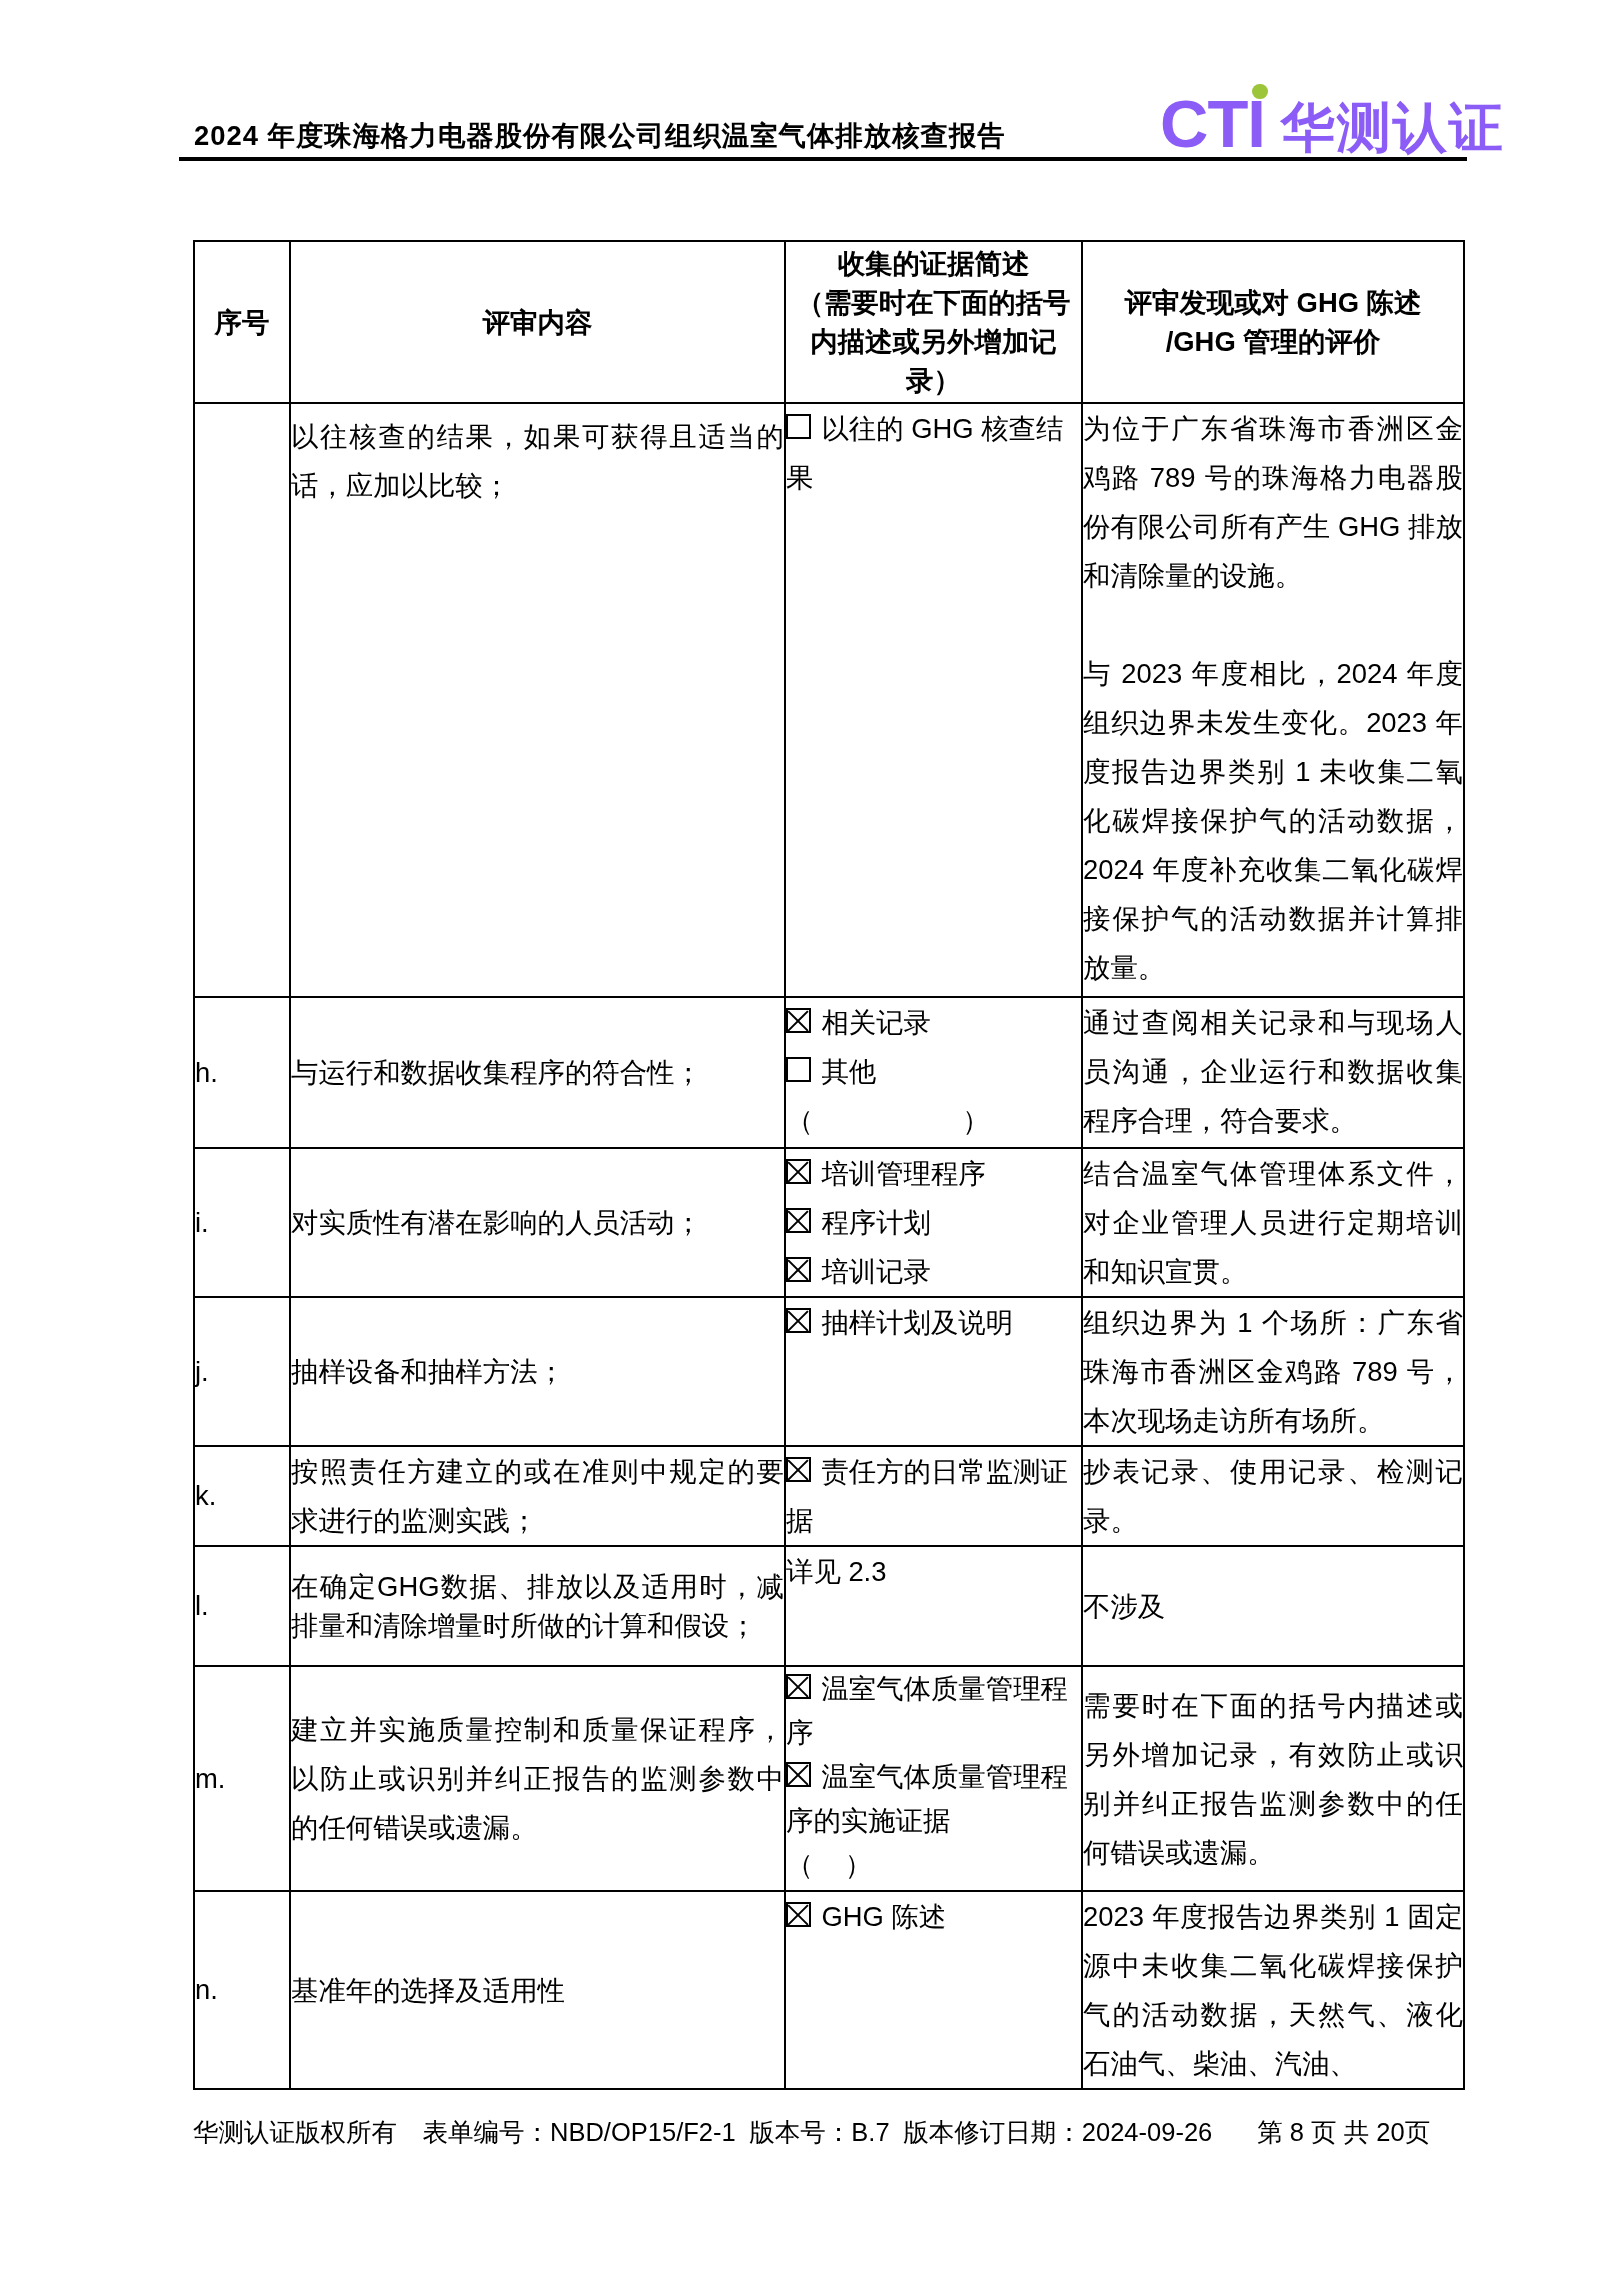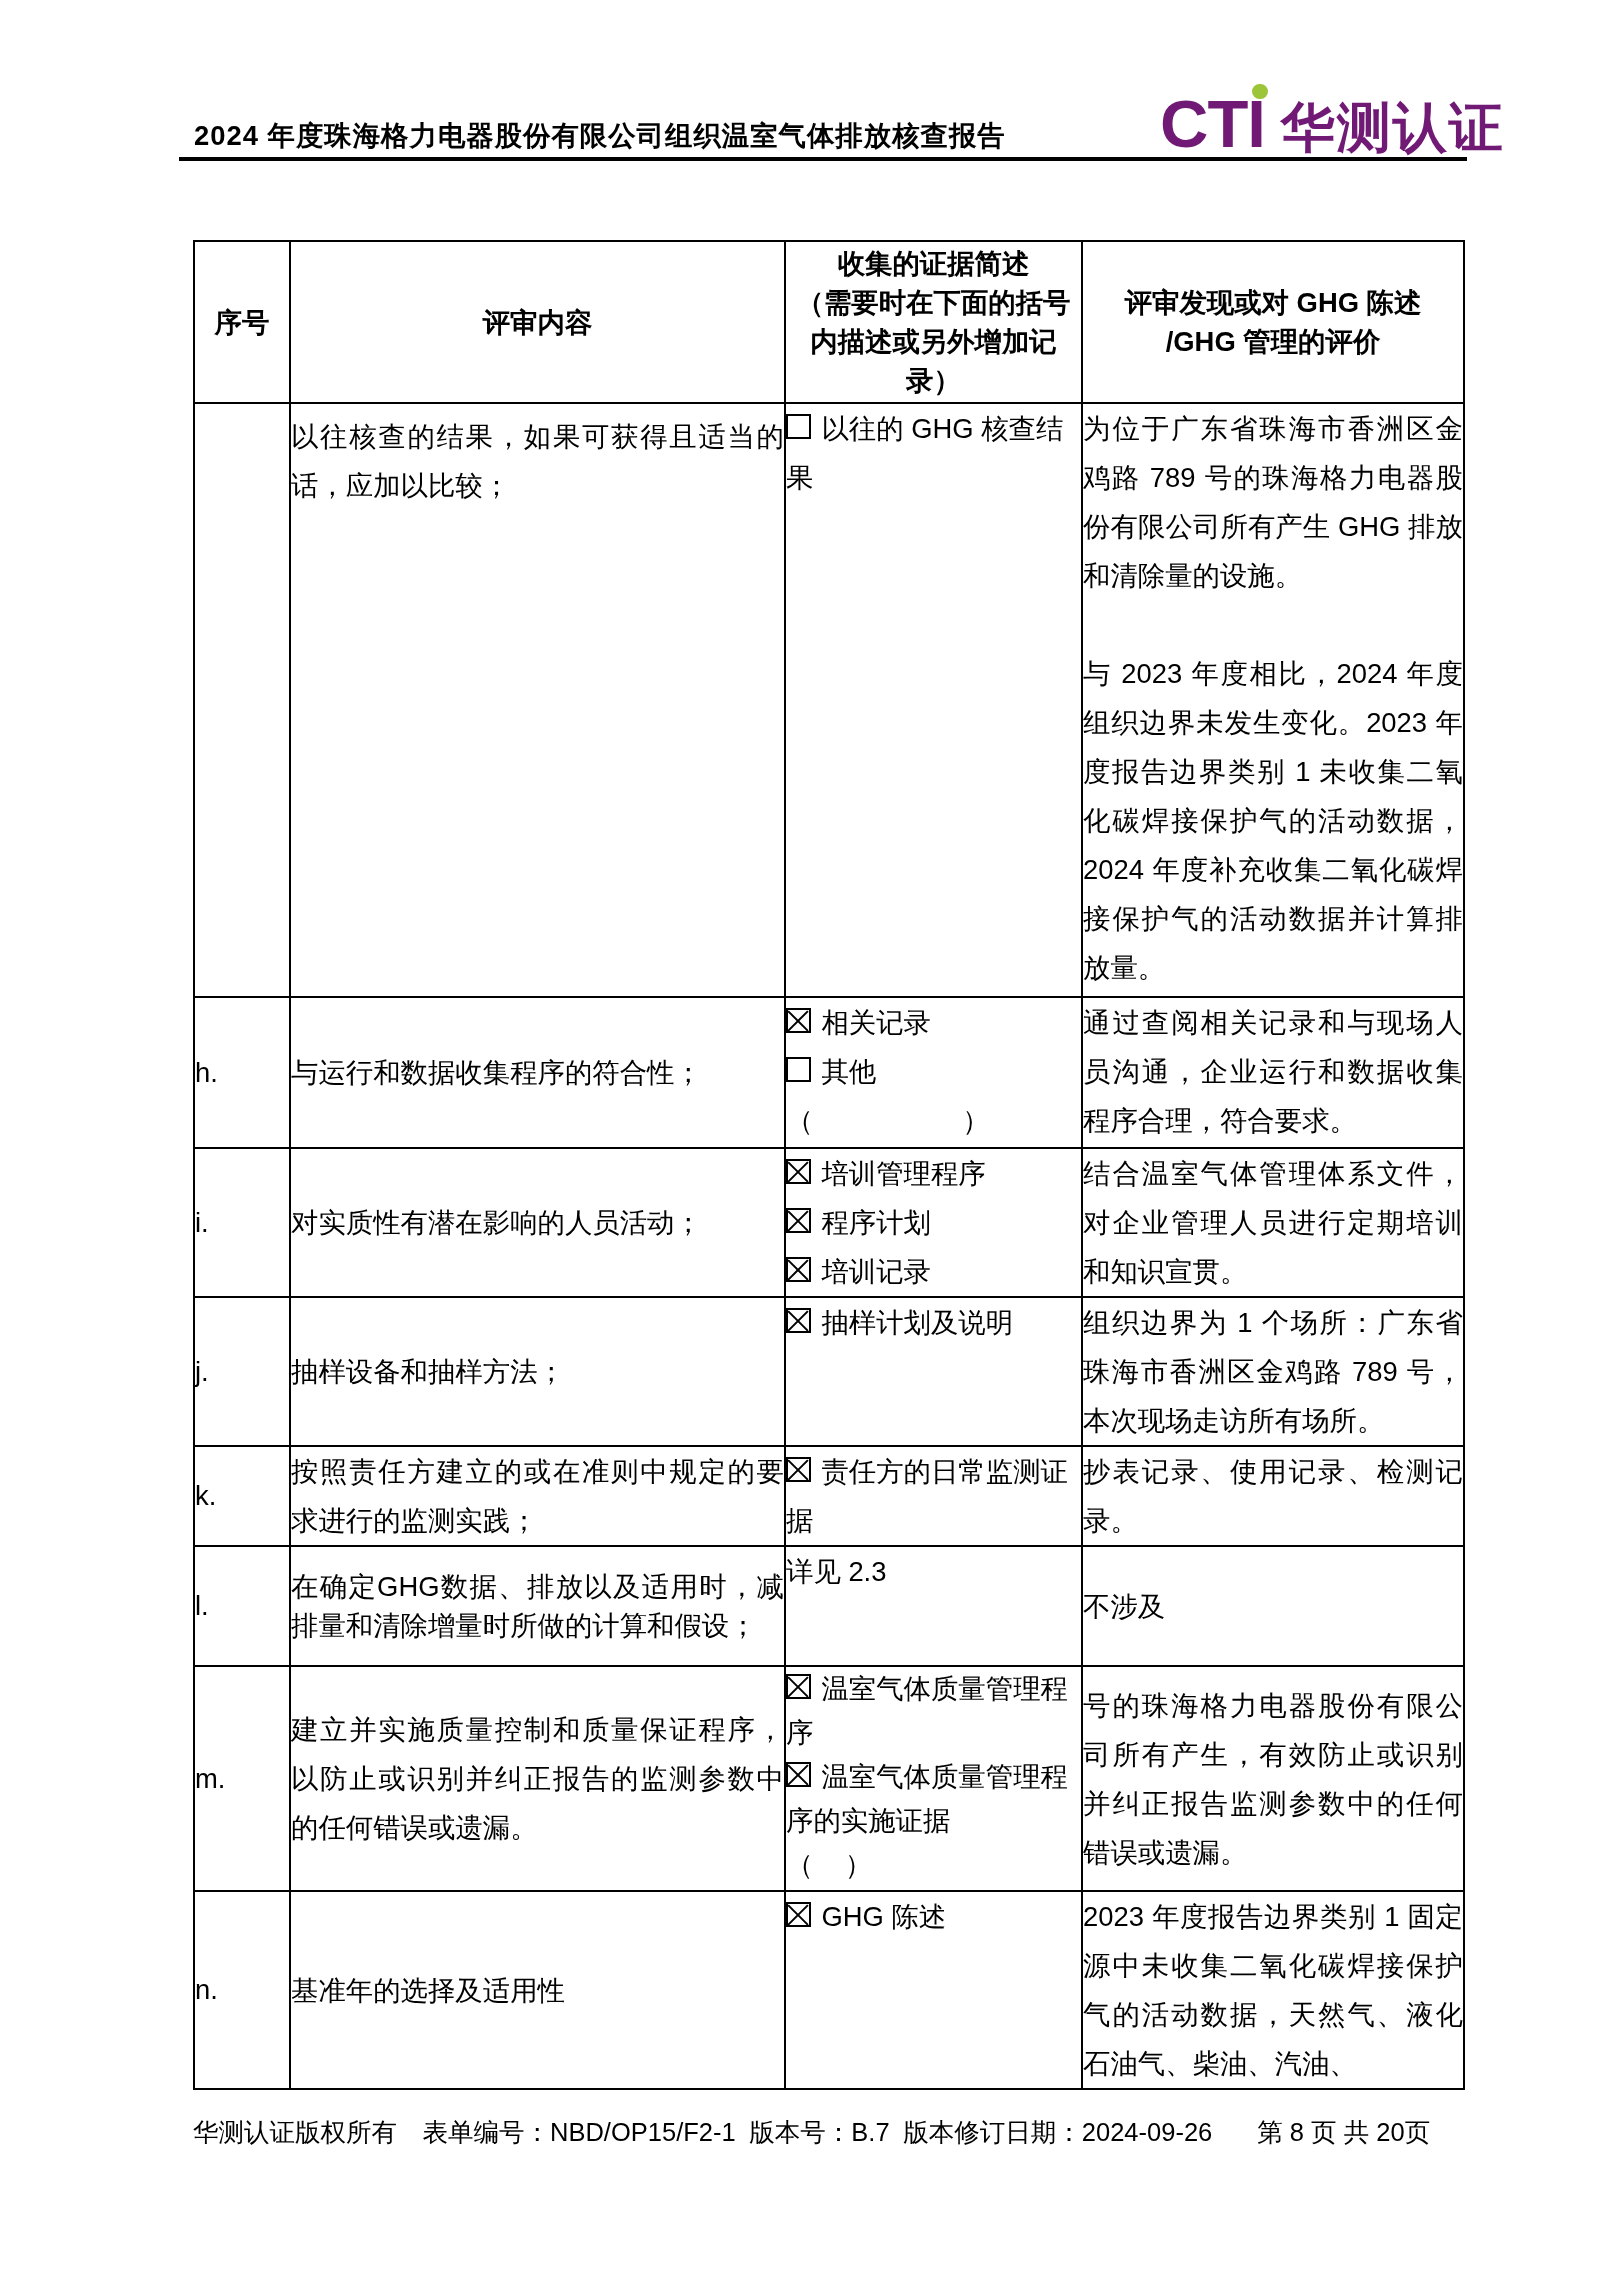--- a/index.html
+++ b/index.html
@@ -8,21 +8,21 @@
     font-family:"Liberation Sans","DejaVu Sans",sans-serif;color:#000;
     overflow:hidden;
   }
   
   .doc-title{
     position:absolute;left:194px;top:118px;
     font-size:27.4px;font-weight:bold;letter-spacing:1px;white-space:nowrap;
   }
   .logo{
     position:absolute;left:1160px;top:57px;height:98px;
-    display:flex;align-items:flex-end;color:#701a75;
+    display:flex;align-items:flex-end;color:#8b5cf6;
   }
   .logo-cti{
     font-size:67px;font-weight:bold;line-height:0.92;letter-spacing:-1px;
     position:relative;display:inline-block;
   }
   .logo-dot{
     position:absolute;top:-9.8px;right:-2.9px;width:15.7px;height:15.7px;
     border-radius:50%;background:#9dc53a;
   }
   .logo-cn{
@@ -196,21 +196,21 @@
 
   <tr class="hr-m row-m">
     <td class="c-no">m.</td>
     <td class="c-ct">建立并实施质量控制和质量保证程序，以防止或识别并纠正报告的监测参数中的任何错误或遗漏。</td>
     <td class="c-ev">
       <div class="ev"><span class="cbx checked"></span><span>温室气体质量管理程序</span></div>
       <div class="ev"><span class="cbx checked"></span><span>温室气体质量管理程序的实施证据</span></div>
       <div class="ev ev-note">（　）</div>
     </td>
     <td class="c-fd">
-      <p class="fp">号的珠海格力电器股份有限公司所有产生，有效防止或识别并纠正报告监测参数中的任何错误或遗漏。</p>
+      <p class="fp">需要时在下面的括号内描述或另外增加记录，有效防止或识别并纠正报告监测参数中的任何错误或遗漏。</p>
     </td>
   </tr>
 
   <tr class="hr-n">
     <td class="c-no">n.</td>
     <td class="c-ct">基准年的选择及适用性</td>
     <td class="c-ev">
       <div class="ev"><span class="cbx checked"></span><span>GHG 陈述</span></div>
     </td>
     <td class="c-fd">

